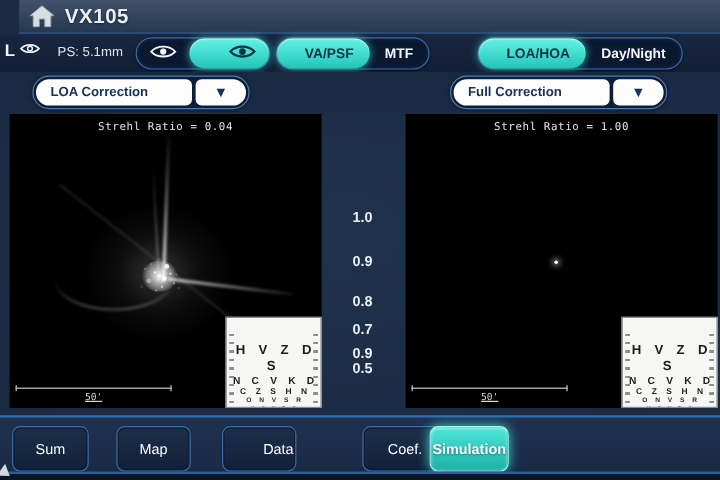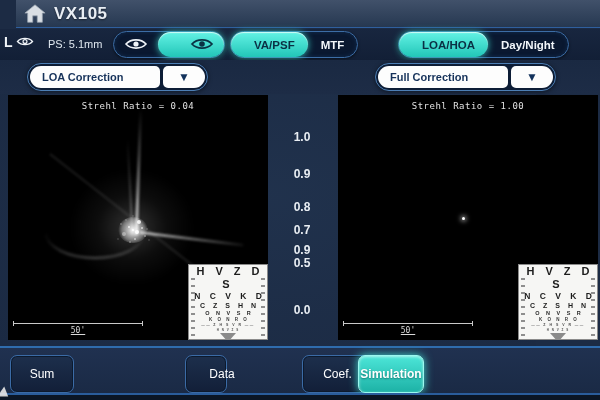--- a/index.html
+++ b/index.html
@@ -125,58 +125,58 @@
   
   .sbar { position:absolute; left:5px; top:228px; width:130px; height:1px; background:#c9c9c9; }
   .sbar::before, .sbar::after { content:""; position:absolute; top:-2px; width:1px; height:5px; background:#c9c9c9; }
   .sbar::before { left:0; } .sbar::after { right:0; }
   .sbar-label { position:absolute; left:5px; top:231px; width:130px; text-align:center;
     color:#d8d8d8; font-size:8px; font-family:"DejaVu Sans Mono", monospace;text-decoration:underline; }
 
   
   .chart { position:absolute; right:0; bottom:0; width:80px; height:76px;
     background:#f6f6f4; border:1px solid #8b8b8b; text-align:center;
-    color:#1c1c1c; font-weight:bold; overflow:hidden; padding-top:0; }
+    color:#1c1c1c; font-weight:bold; overflow:hidden; padding-top:21px; }
   .chart .ticks { position:absolute; top:13px; bottom:3px; width:4px;
     background:repeating-linear-gradient(to bottom, #8e8e8e 0 2px, transparent 2px 7px); }
   .chart .tL { left:2px; } .chart .tR { right:2px; }
   .cr1 { font-size:11px; letter-spacing:4px; line-height:13px; text-indent:4px; }
   .cr2 { font-size:8.5px; letter-spacing:3.5px; line-height:10px; text-indent:3.5px; }
   .cr3 { font-size:7px; letter-spacing:3px; line-height:9px; text-indent:3px; }
   .cr4 { font-size:5.5px; letter-spacing:2.5px; line-height:7px; text-indent:2.5px; color:#2a2a2a; }
   .cr5 { font-size:4.5px; letter-spacing:2px; line-height:6px; text-indent:2px; color:#3a3a3a; }
   .cr6 { font-size:3.5px; letter-spacing:1.5px; line-height:5px; color:#4a4a4a; }
   .cr6::before, .cr6::after { content:"——"; color:#555; margin:0 2px; }
   .cr7 { font-size:3px; letter-spacing:1px; line-height:4px; color:#555; }
   .tri { width:0; height:0; margin:1px auto 0; border-left:8px solid transparent;
     border-right:8px solid transparent; border-top:9px solid #8a8a8a; }
 
   
   .ac { position:absolute; left:286px; width:32px; text-align:center;
-    color:#e9eef3; font-size:12px; font-weight:bold; }
+    color:#e9eef3; font-size:12px; font-weight:bold;margin-top:44px; }
 
   
   .tabbar { position:absolute; left:0; top:346px; width:600px; height:47px;
     background:linear-gradient(#203150,#1a2a45); border-top:2px solid #2f6cad; }
   .tab {
     position:absolute; top:7px; height:38px; border-radius:7px;
     background:linear-gradient(#1d2f4c,#121f38);
     border:1px solid #3b6ba6; box-shadow:inset 0 0 0 1px #0c1a2e;
     color:#fff; font-size:12px; display:flex; align-items:center; justify-content:center;
     cursor:pointer;
   }
   .tab.sel {
     background:linear-gradient(#4ce6d8,#1db2a6);
     border:1px solid #9bf8ef;
     box-shadow:0 0 10px rgba(64,226,214,.95), inset 0 1px 3px rgba(255,255,255,.55);
     font-weight:bold; text-shadow:0 1px 2px rgba(0,70,70,.6);
   }
   .t-sum  { left:10px;  width:64px; }
   .t-map  { left:97px;  width:62px; }
-  .t-data { left:185px; width:42px;padding-left:32px; }
+  .t-data { left:185px; width:62px;padding-left:32px; }
   .t-coef { left:262px; width:71px;margin-left:40px; }
   .t-sim  { left:358px; width:66px; }
 
   .bottomline { position:absolute; left:0; top:393px; width:600px; height:2px; background:#2a5d9c; }
   .bottomdark { position:absolute; left:0; top:395px; width:600px; height:5px; background:#0b1625; }
   .cursor { position:absolute; left:0px; top:388px; width:0; height:0;
     border-top:6px solid transparent; border-bottom:6px solid transparent; border-left:9px solid #e8e8e8;
     transform:rotate(35deg); opacity:.9; }
 </style>
 </head>
@@ -305,20 +305,21 @@
         <div class="cr5">K O N R O</div>
         <div class="cr6">Z H S V R</div>
         <div class="cr7">H N V Z S</div>
         <div class="tri"></div>
       </div>
     </div>
   </div>
 
   <div class="tabbar">
     <div class="tab t-sum">Sum</div>
+    <div class="tab t-map">Map</div>
     <div class="tab t-data">Data</div>
     <div class="tab t-coef">Coef.</div>
     <div class="tab t-sim sel">Simulation</div>
   </div>
 
   <div class="bottomline"></div>
   <div class="bottomdark"></div>
   <div class="cursor"></div>
 </div>
 

